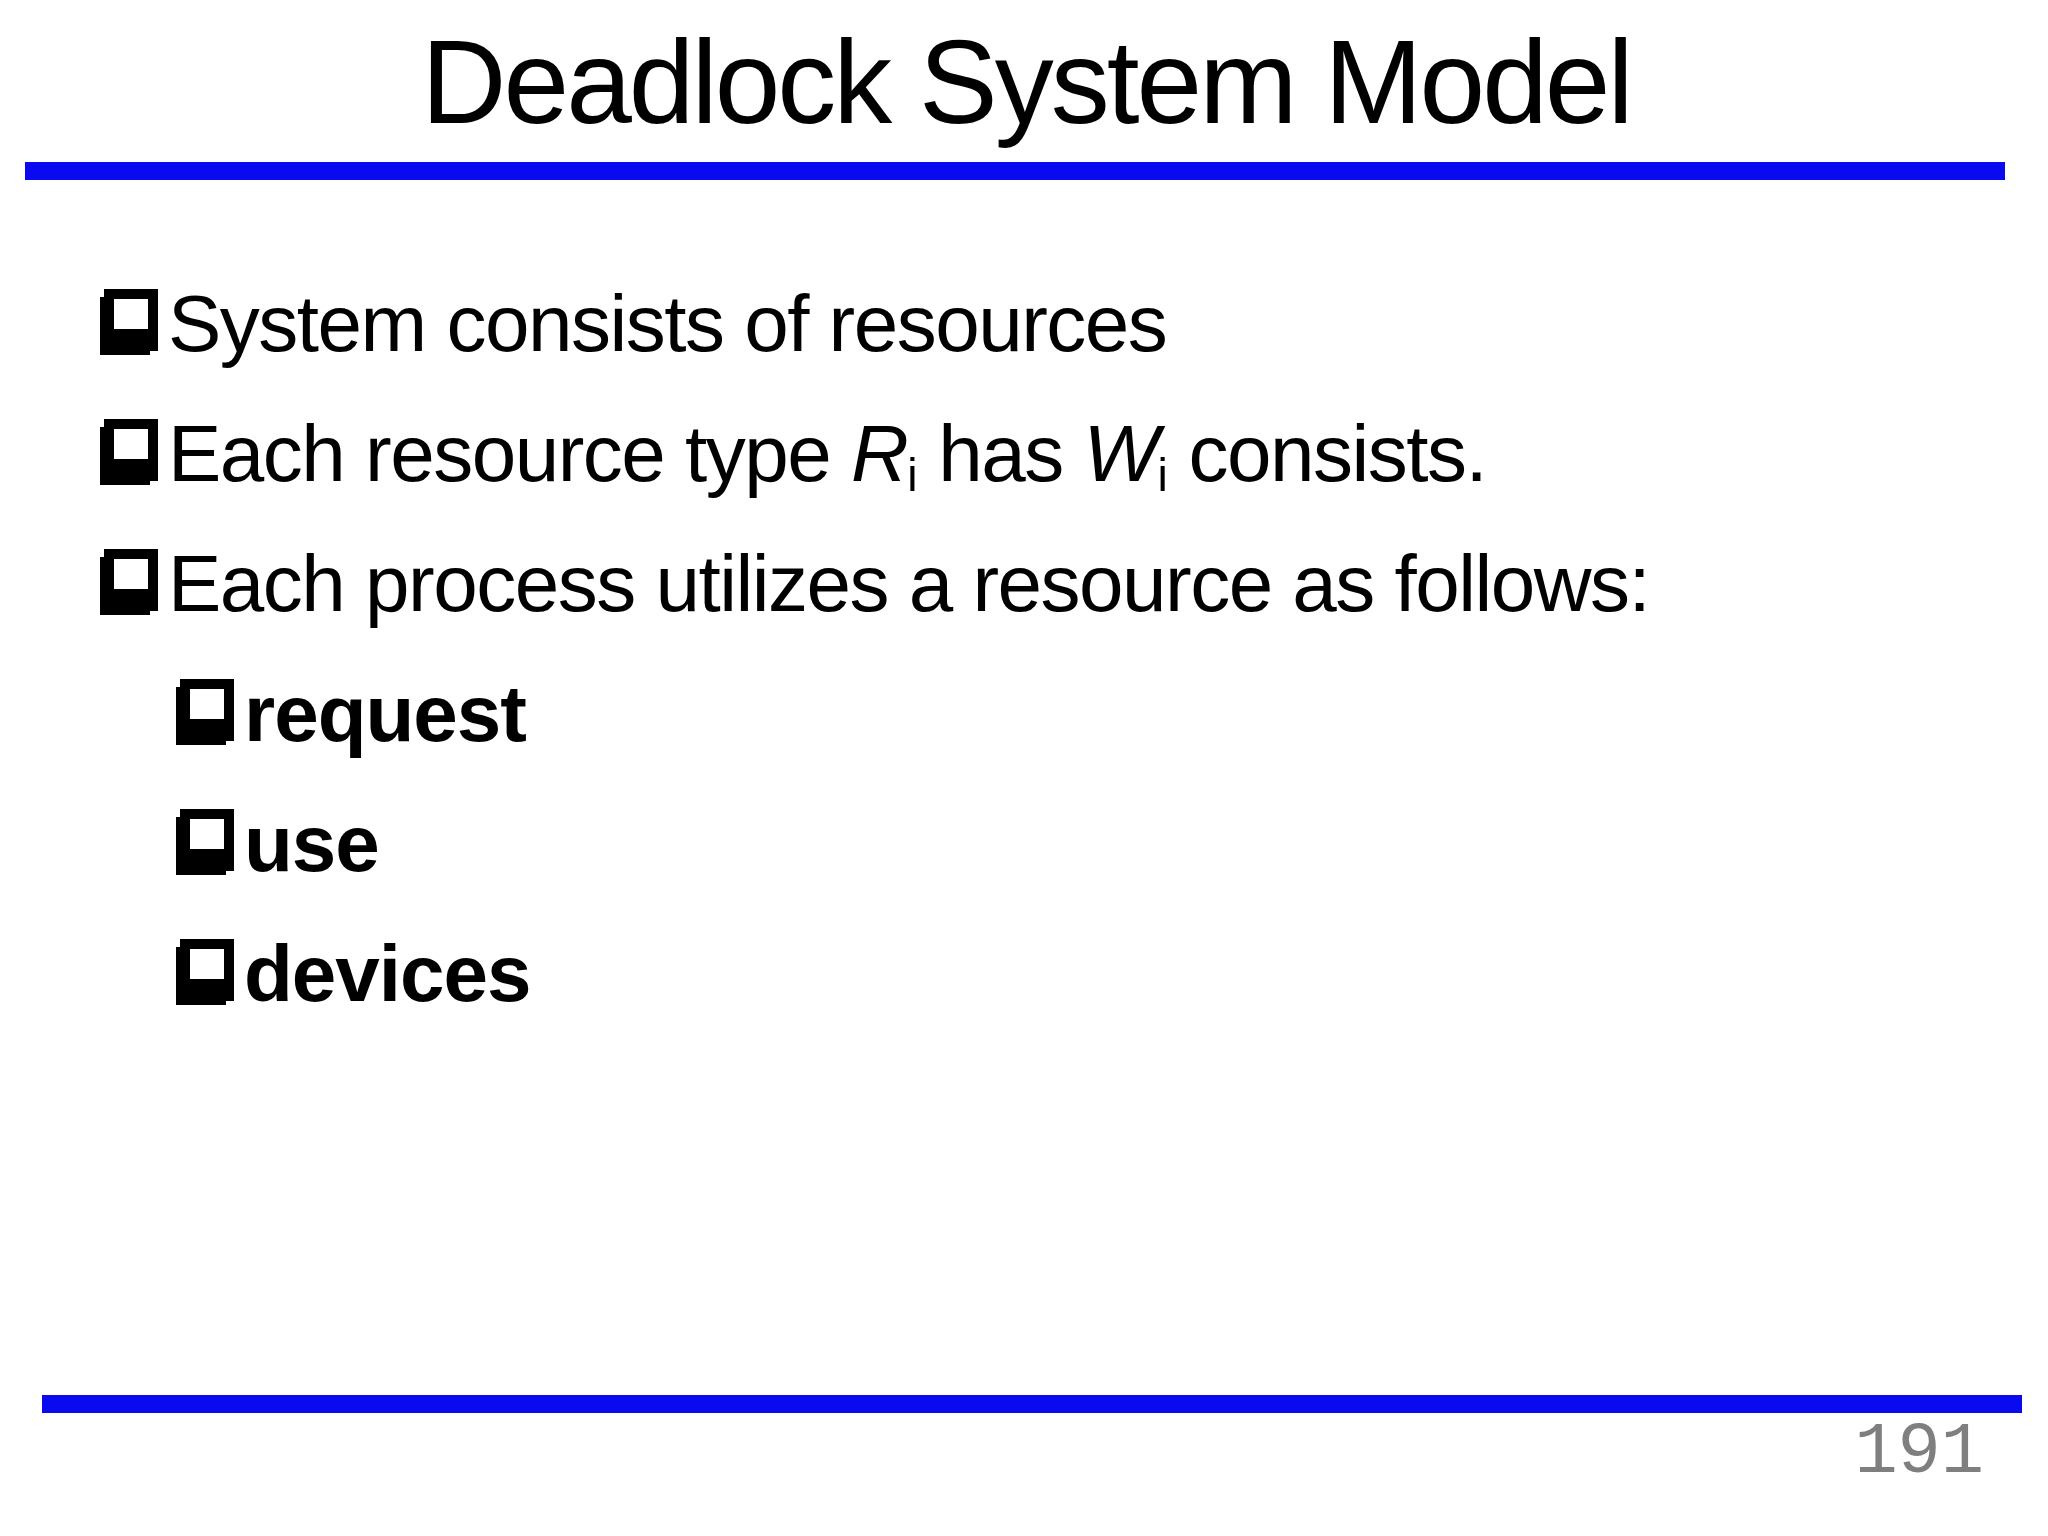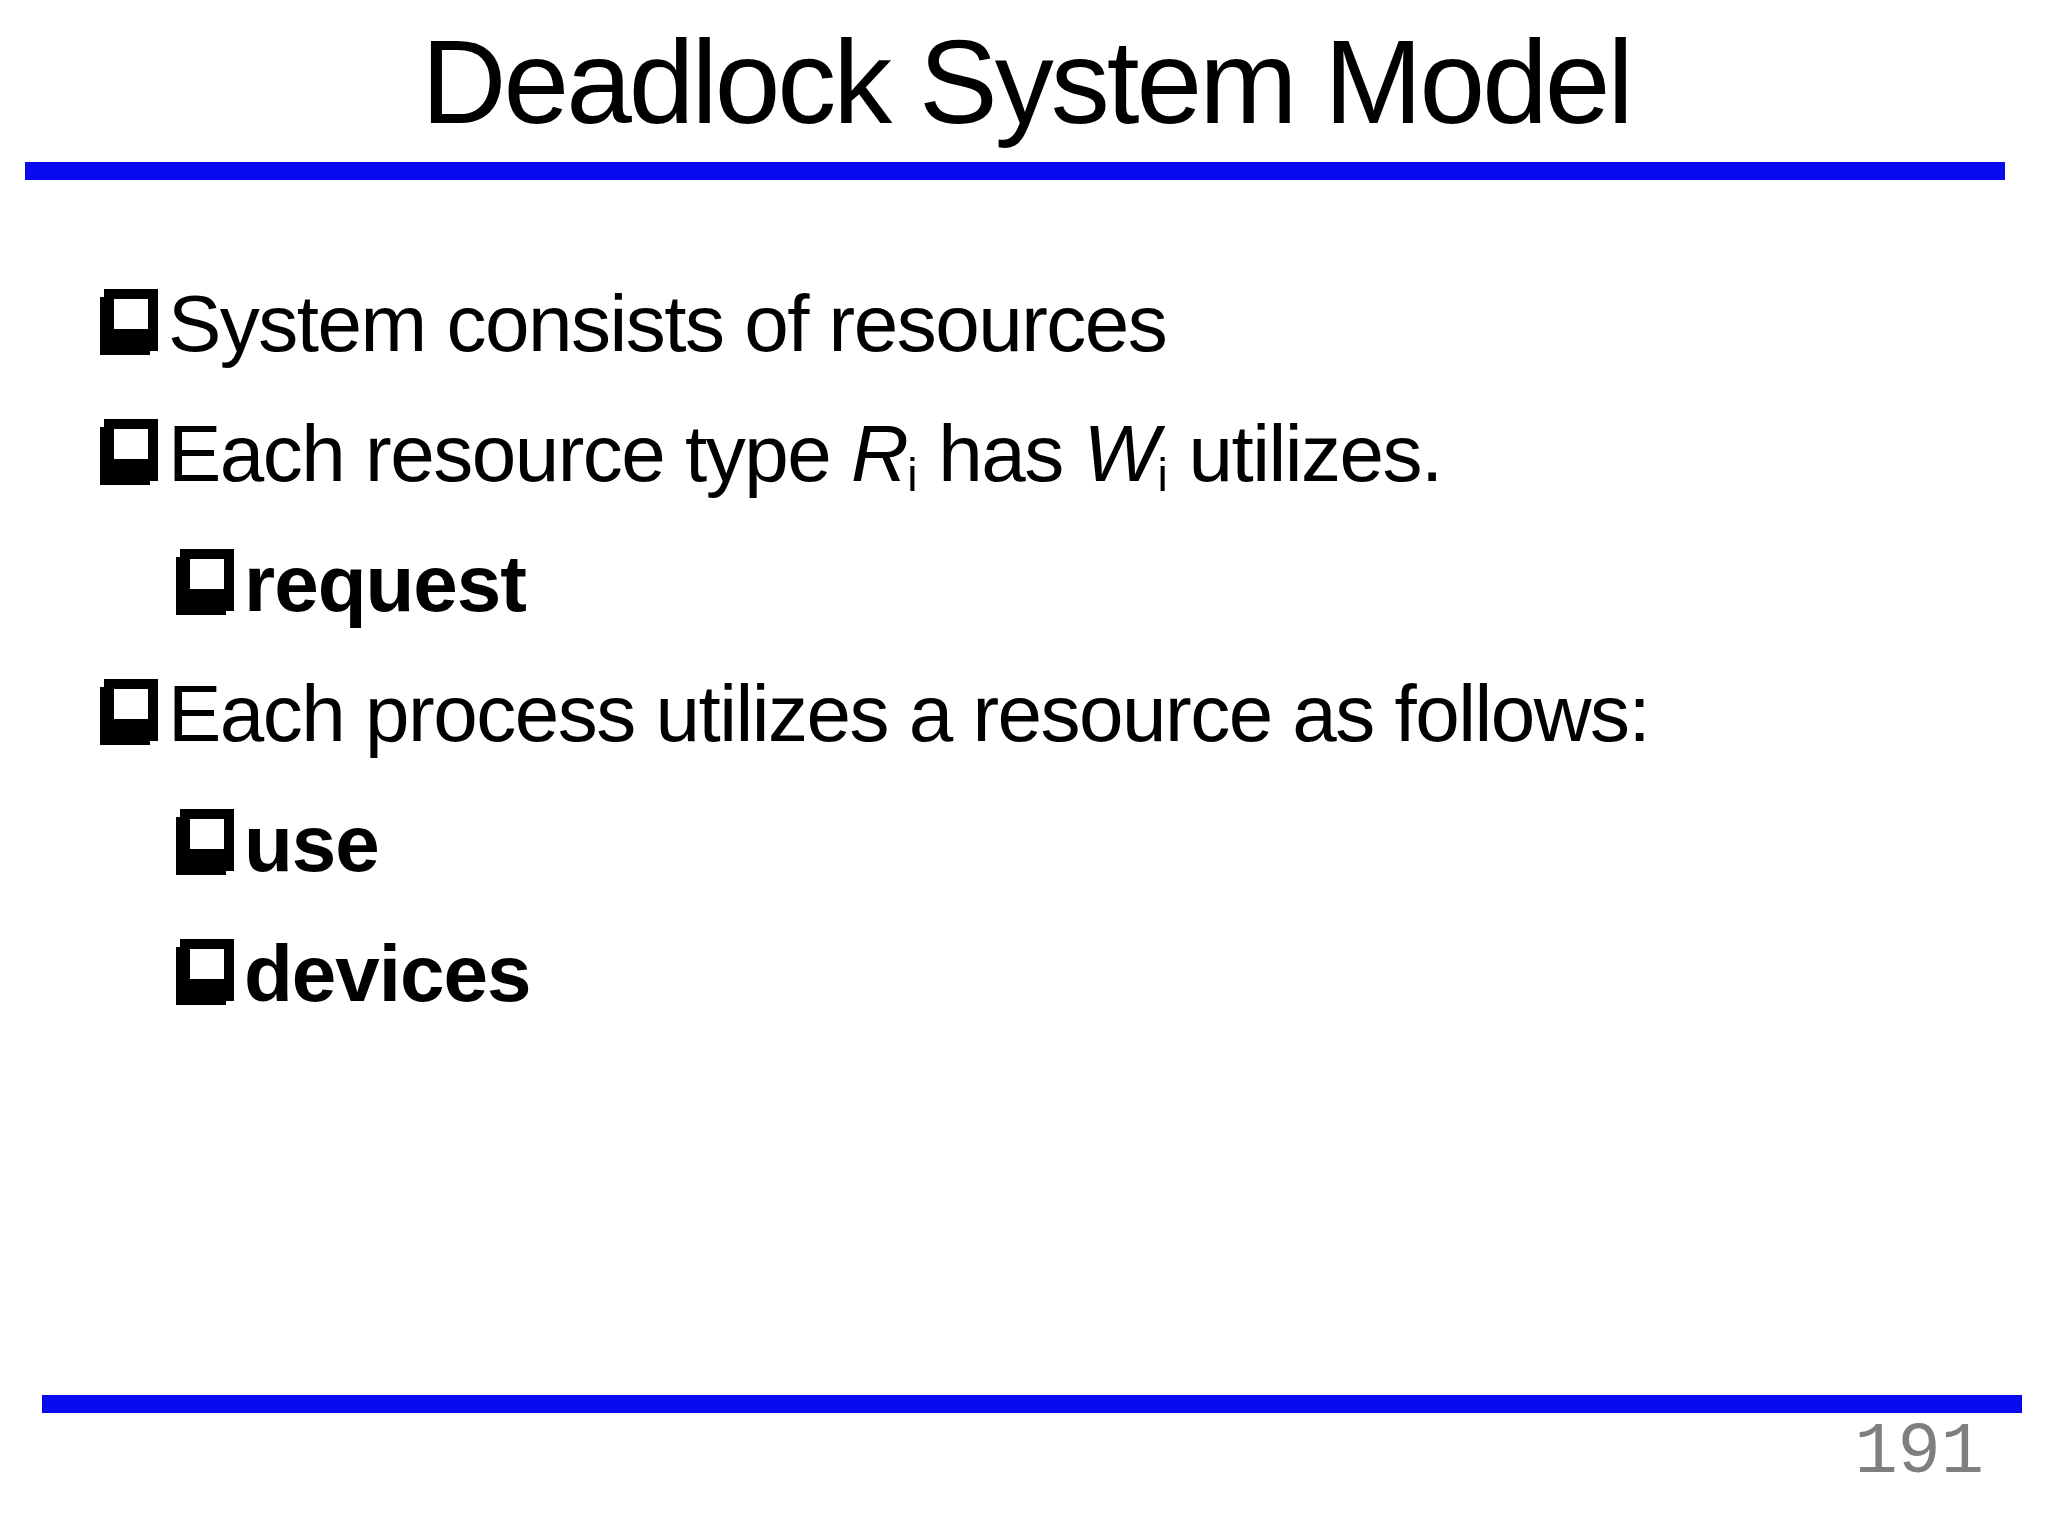--- a/index.html
+++ b/index.html
@@ -84,29 +84,29 @@
 <div class="slide">
   <div class="title">Deadlock System Model</div>
   <div class="rule rule-top" style="background: rgb(10, 10, 240);"></div>
   <div class="content" id="bullet-list">
       <div class="line lvl1">
         <span class="sq"></span>
         <span><span>System consists of resources</span></span>
       </div>
       <div class="line lvl1">
         <span class="sq"></span>
-        <span><span>Each resource type </span><span class="seg-i">R</span><span class="seg-sub">i</span><span> has </span><span class="seg-i">W</span><span class="seg-sub">i</span><span> utilizes.</span></span>
+        <span><span>Each resource type </span><span class="seg-i">R</span><span class="seg-sub">i</span><span> has </span><span class="seg-i">W</span><span class="seg-sub">i</span><span> consists.</span></span>
+      </div>
+      <div class="line lvl1">
+        <span class="sq"></span>
+        <span><span>Each process utilizes a resource as follows:</span></span>
       </div>
       <div class="line lvl2">
         <span class="sq"></span>
         <span><span class="seg-b">request</span></span>
-      </div>
-      <div class="line lvl1">
-        <span class="sq"></span>
-        <span><span>Each process utilizes a resource as follows:</span></span>
       </div>
       <div class="line lvl2">
         <span class="sq"></span>
         <span><span class="seg-b">use</span></span>
       </div>
       <div class="line lvl2">
         <span class="sq"></span>
         <span><span class="seg-b">devices</span></span>
       </div>
     </div>

